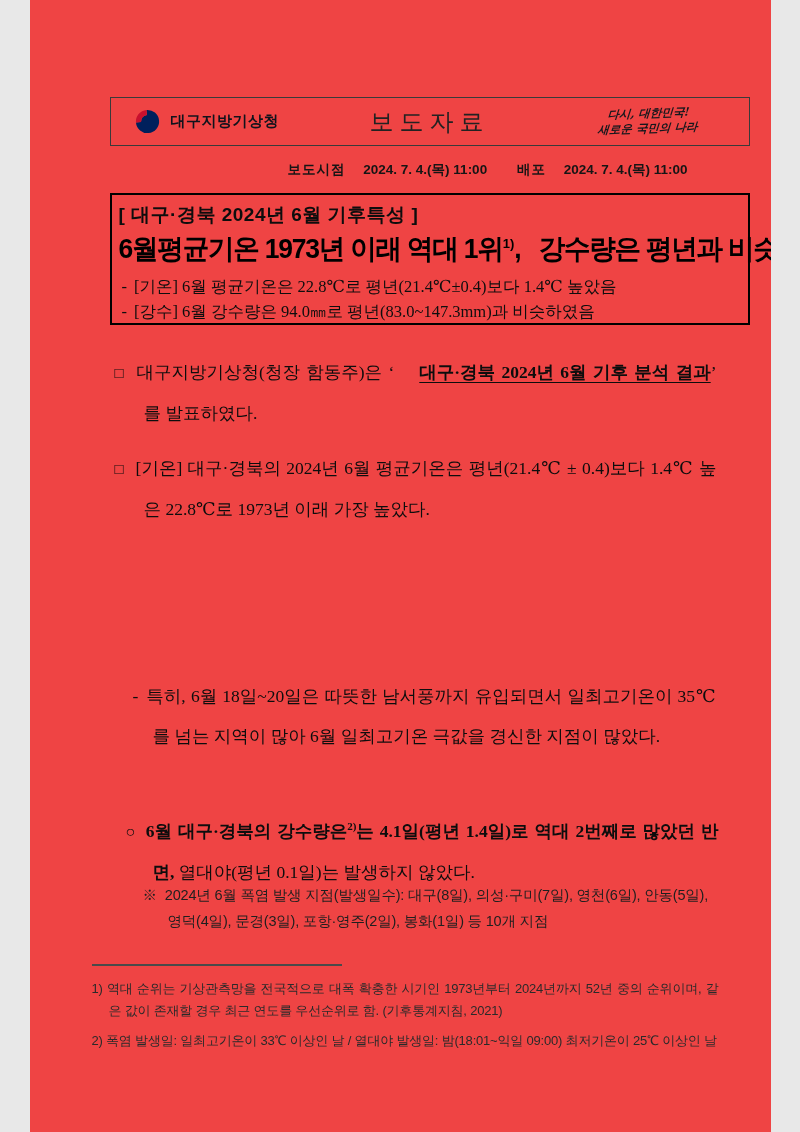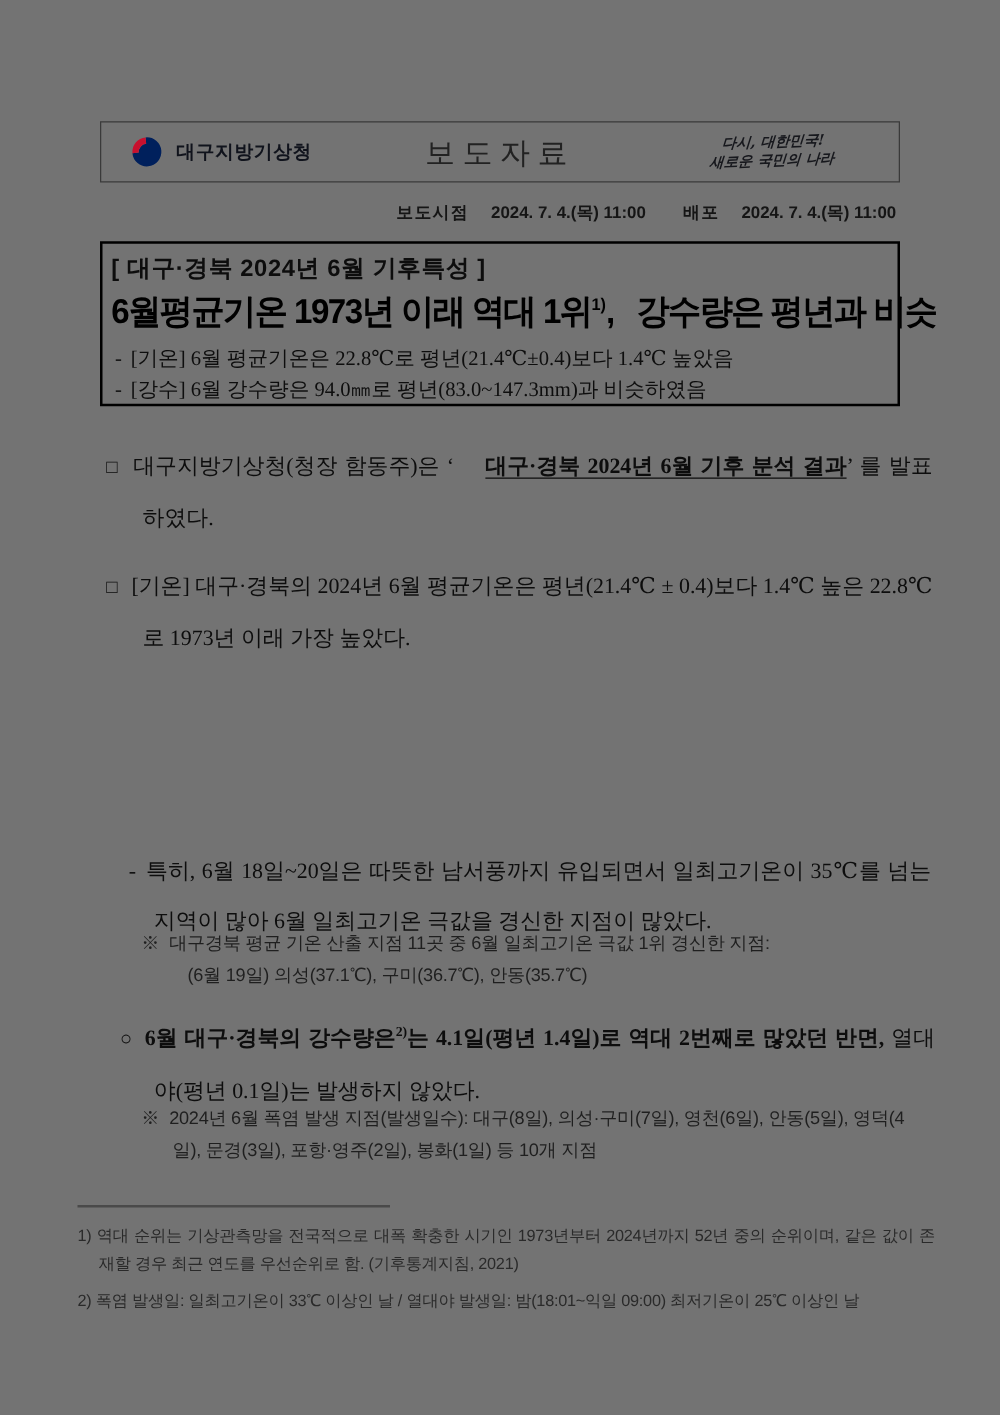--- a/index.html
+++ b/index.html
@@ -1,18 +1,18 @@
 <!DOCTYPE html>
 <html lang="ko"><head>
 <meta charset="utf-8">
 <style>
   html,body{margin:0;padding:0;background:#e8e8e8;}
   .page{
-    position:relative;width:800px;height:1132px;margin:0 auto;
-    background:#737373;color:#111;overflow:hidden;
+    position:relative;width:741px;height:1132px;margin:0 auto;
+    background:#ef4444;color:#111;overflow:hidden;
     font-family:"Liberation Serif","DejaVu Serif",serif;
   }
 
   
   .header-box{
     position:absolute;left:80px;top:97px;width:640px;height:49px;
     border:1.5px solid #3a3a3a;box-sizing:border-box;
     display:flex;align-items:center;
   }
   .agency-wrap{display:flex;align-items:center;gap:9px;padding-left:22px;width:215px;}
@@ -131,21 +131,20 @@
   </div>
 
   <div class="para lv1" style="top:352px;"><span class="bullet">□</span><span>대구지방기상청(청장 함동주)은 ‘</span><span class="quote-hl">대구·경북 2024년 6월 기후 분석 결과</span><span>’ 를 발표하였다.</span></div>
 
   <div class="para lv1" style="top:448px;"><span class="bullet">□</span><span>[기온] 대구·경북의 2024년 6월 평균기온은 평년(21.4℃ ± 0.4)보다 1.4℃ 높은 22.8℃로 1973년 이래 가장 높았다.</span></div>
 
 
 
   <div class="para lv3" style="top:676px;"><span class="bullet">-</span><span>특히, 6월 18일~20일은 따뜻한 남서풍까지 유입되면서 일최고기온이 35℃를 넘는 지역이 많아 6월 일최고기온 극값을 경신한 지점이 많았다.</span></div>
 
-  <div class="note" style="top:742px;"><span class="mark">※</span><span>대구경북 평균 기온 산출 지점 11곳 중 6월 일최고기온 극값 1위 경신한 지점:</span><span class="cont">(6월 19일) 의성(37.1℃), 구미(36.7℃), 안동(35.7℃)</span></div>
 
   <div class="para lv2" style="top:806px;"><span class="bullet">○</span><span class="b">6월 대구·경북의 강수량은</span><sup>2)</sup><span class="b">는 4.1일(평년 1.4일)로 역대 2번째로 많았던 반면, </span><span>열대야(평년 0.1일)는 발생하지 않았다.</span></div>
 
   <div class="note" style="top:882px;"><span class="mark">※</span><span>2024년 6월 폭염 발생 지점(발생일수): 대구(8일), 의성·구미(7일), 영천(6일), 안동(5일), 영덕(4일), 문경(3일), 포항·영주(2일), 봉화(1일) 등 10개 지점</span></div>
 
   <div class="fn-divider"></div>
   <div class="footnote" style="top:978px;">1) 역대 순위는 기상관측망을 전국적으로 대폭 확충한 시기인 1973년부터 2024년까지 52년 중의 순위이며, 같은 값이 존재할 경우 최근 연도를 우선순위로 함. (기후통계지침, 2021)</div>
   <div class="footnote" style="top:1030px;">2) 폭염 발생일: 일최고기온이 33℃ 이상인 날 / 열대야 발생일: 밤(18:01~익일 09:00) 최저기온이 25℃ 이상인 날</div>
 
 </div>

